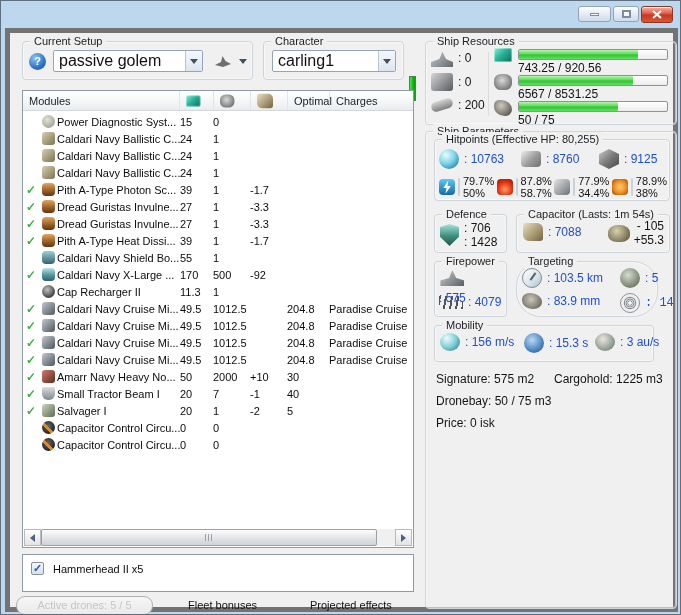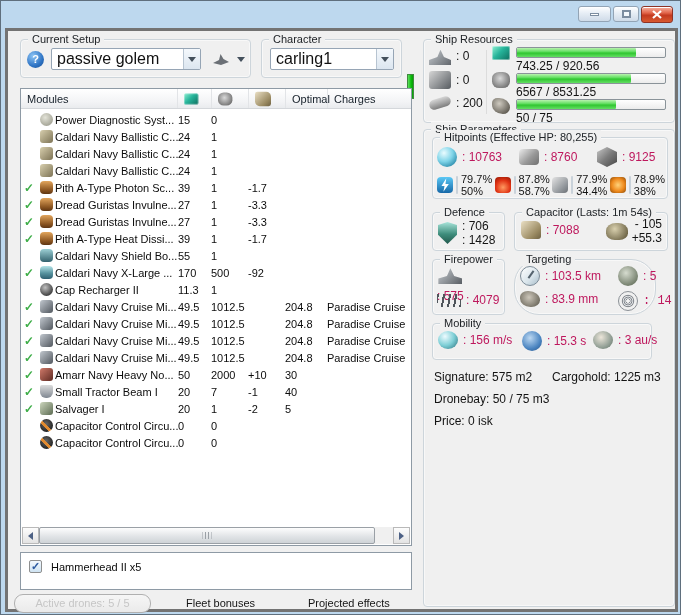--- a/index.html
+++ b/index.html
@@ -33,21 +33,21 @@
   .wbtn.min { width:33px; } .wbtn.max { width:26px; }
   .wbtn.close {
     width:32px; height:17px; border:1px solid #8e3326;
     background:linear-gradient(#f6b5a4 0%, #e2654a 40%, #c33a20 55%, #d85930 100%);
   }
   .glyph-min { width:9px; height:3px; background:#fff; border:1px solid #7c8da0; }
   .glyph-max { width:9px; height:8px; background:#f4f8fc; border:2px solid #7c8da0; }
 
   .client {
     position:absolute; left:4px; top:27px; width:673px; height:584px;
-    background:#f0f0f0; border:3px solid #737373;
+    background:#f0f0f0; border:5px solid #737373;
   }
 
   
   .gbox { position:absolute; border:1px solid #cdd5db; border-radius:4px; box-shadow:inset 0 0 0 1px rgba(255,255,255,.55); }
   .gbox > .legend {
     position:absolute; top:-8px; left:7px; background:#f0f0f0; padding:0 4px;
     font-size:11px; color:#202428; white-space:nowrap; line-height:14px;
   }
 
   
@@ -149,21 +149,21 @@
   
   .footer-btn {
     position:absolute; left:10px; top:591px; width:137px; height:19px;
     border:1px solid #b0b0b0; border-radius:9px;
     background:linear-gradient(#f6f6f6,#eaeaea);
     font-size:11px; color:#c6c6c6; text-align:center; line-height:17px; white-space:nowrap; overflow:hidden;
   }
   .footer-label { position:absolute; top:594px; font-size:11px; color:#141414; }
 
   
-  .stat { display:flex; align-items:center; gap:5px; font-size:12px; color:#be185d; white-space:nowrap; }
+  .stat { display:flex; align-items:center; gap:5px; font-size:12px; color:#1d4ed8; white-space:nowrap; }
   .stack { display:flex; flex-direction:column; justify-content:center; font-size:12px; color:#141414; line-height:14px; }
   .resist-cell { display:flex; align-items:center; gap:3px; }
   .resist-vals { font-size:11px; line-height:12px; color:#141414; }
   .resist-sep { width:2px; height:18px; background:#c9d2da; border-radius:1px; }
 
   .ic { display:inline-block; flex:0 0 auto; }
 
   [data-name="turret-hardpoints-icon"]  { width:22px;height:18px; background:linear-gradient(135deg,#cfd4d8,#61666c); clip-path:polygon(0 72%,38% 55%,52% 15%,68% 55%,100% 72%,100% 100%,0 100%); }
   [data-name="launcher-hardpoints-icon"]{ width:22px;height:18px; background:linear-gradient(135deg,#d6d6d6,#6e7population4 60%,#565b60); background:linear-gradient(135deg,#d6d6d6,#565b60); border-radius:3px; }
   [data-name="calibration-icon"]        { width:22px;height:10px; background:linear-gradient(#d6d6d6,#7d7d7d); border-radius:5px; transform:rotate(-18deg); }

